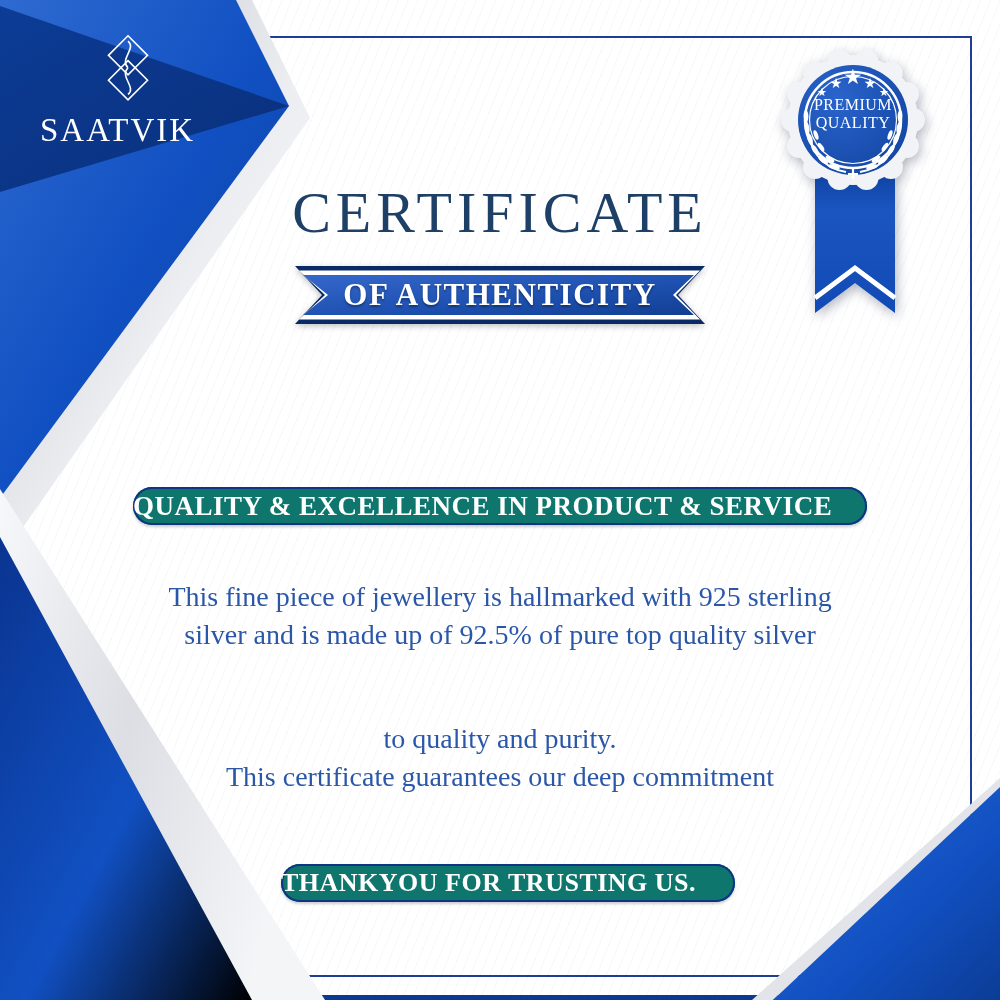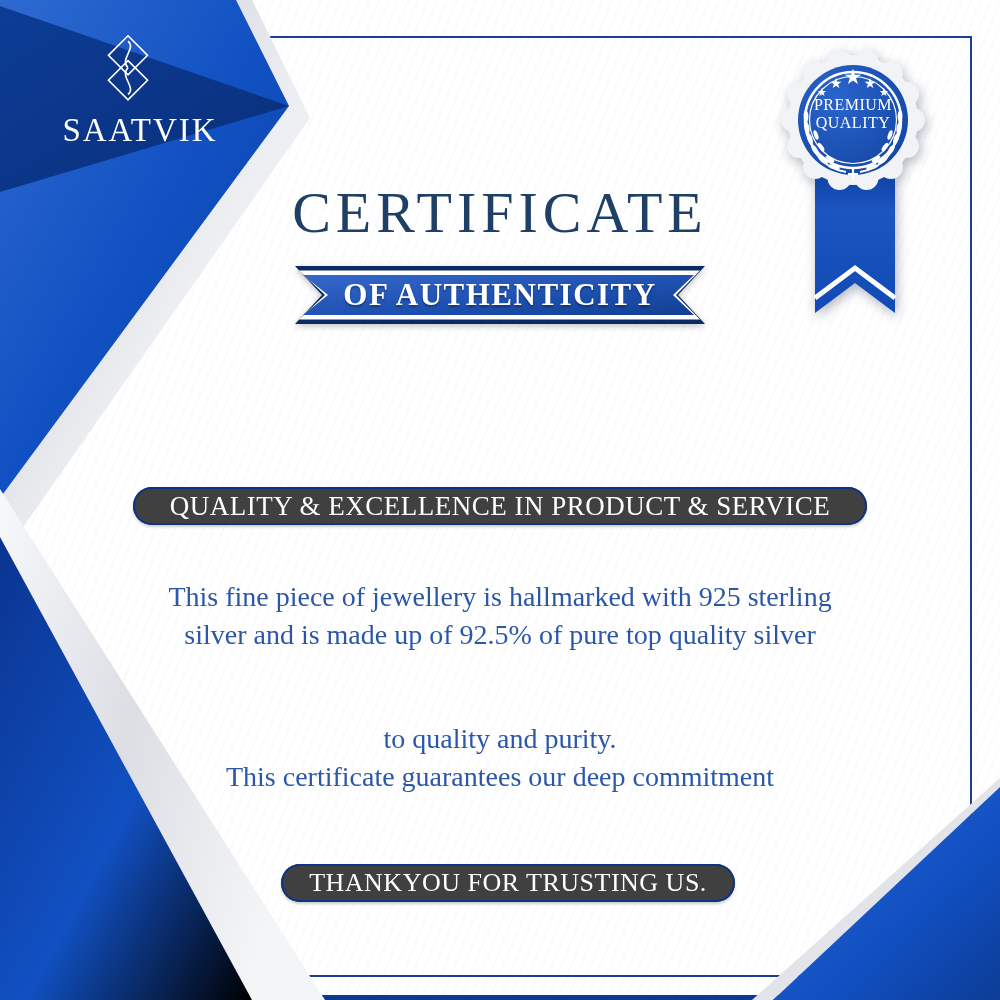--- a/index.html
+++ b/index.html
@@ -12,39 +12,39 @@
     position:absolute;inset:0;
     background:repeating-linear-gradient(112deg,rgba(125,135,160,0.055) 0px,rgba(125,135,160,0.055) 1px,transparent 1px,transparent 9px);
   }
   .frame{
     position:absolute;left:8px;top:36px;width:964px;height:941px;
     border:2px solid #1d3e93;box-sizing:border-box;
   }
   .corners{position:absolute;left:0;top:0;width:1000px;height:1000px;}
   .brand-name{
     position:absolute;left:40px;top:112px;width:200px;
-    text-align:center;color:#ffffff;font-size:33px;letter-spacing:2px;
+    text-align:left;color:#ffffff;font-size:33px;letter-spacing:2px;
   }
   .logo{position:absolute;left:101px;top:34px;width:54px;height:80px;}
   .title{
     position:absolute;left:0;top:178px;width:1000px;height:70px;line-height:70px;
     text-align:center;font-size:58px;font-weight:400;letter-spacing:5px;
     color:#1f4066;text-shadow:0 1px 0 rgba(255,255,255,0.6);
   }
   .ribbon{position:absolute;left:295px;top:266px;width:410px;height:58px;filter:drop-shadow(0 2px 3px rgba(0,0,0,0.25));}
   .ribbon svg{position:absolute;inset:0;}
   .ribbon-text{
     position:absolute;inset:0;line-height:58px;text-align:center;
     color:#ffffff;font-size:31px;font-weight:700;letter-spacing:1.5px;
     text-shadow:0 2px 2px rgba(0,0,0,0.35);
   }
   .badge{position:absolute;left:770px;top:36px;width:175px;height:292px;filter:drop-shadow(2px 4px 6px rgba(40,50,80,0.35));}
   .pill{
-    position:absolute;background:#404040;border-radius:20px;
-    color:#ffffff;text-align:center;font-weight:400;
+    position:absolute;background:#0f766e;border-radius:20px;
+    color:#ffffff;font-weight:700;
     box-shadow:inset 0 0 0 2px #0d3584, 0 2px 3px rgba(0,0,0,0.2);
   }
   .pill1{left:133px;top:487px;width:734px;height:38px;line-height:38px;font-size:27px;letter-spacing:0.5px;}
   .pill2{left:281px;top:864px;width:454px;height:38px;line-height:38px;font-size:26px;letter-spacing:0.5px;}
   .para{
     position:absolute;left:0;width:1000px;text-align:center;
     color:#2b57a9;font-size:28px;font-weight:400;line-height:38px;
   }
   .p1{top:578px;}
   .p2{top:720px;}

